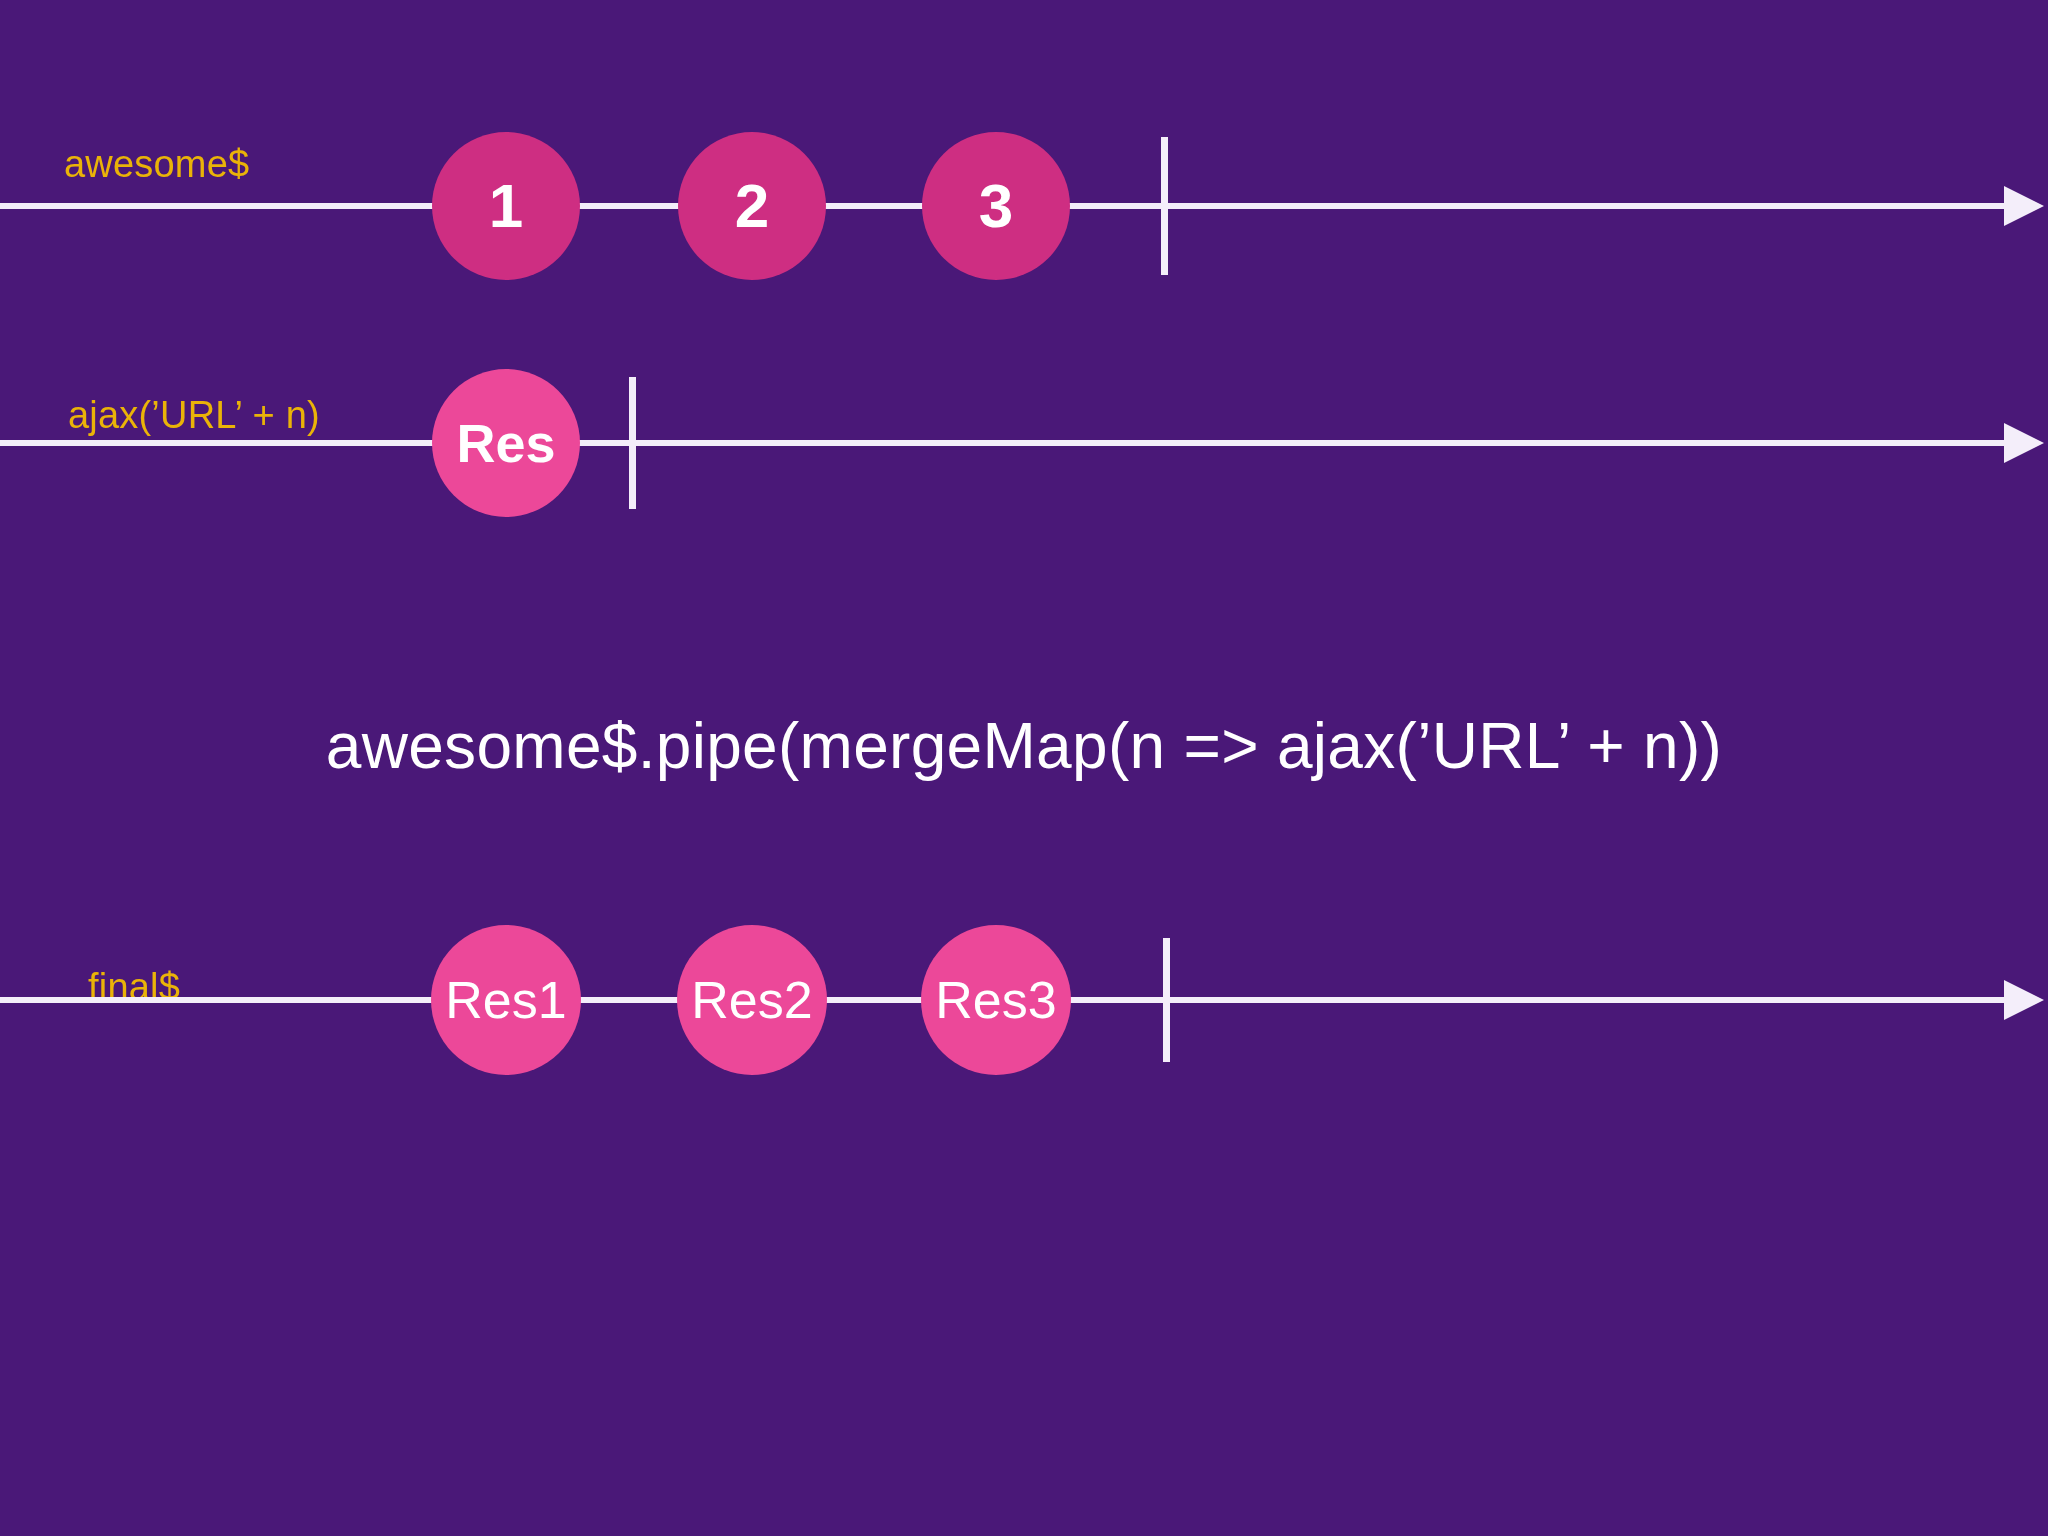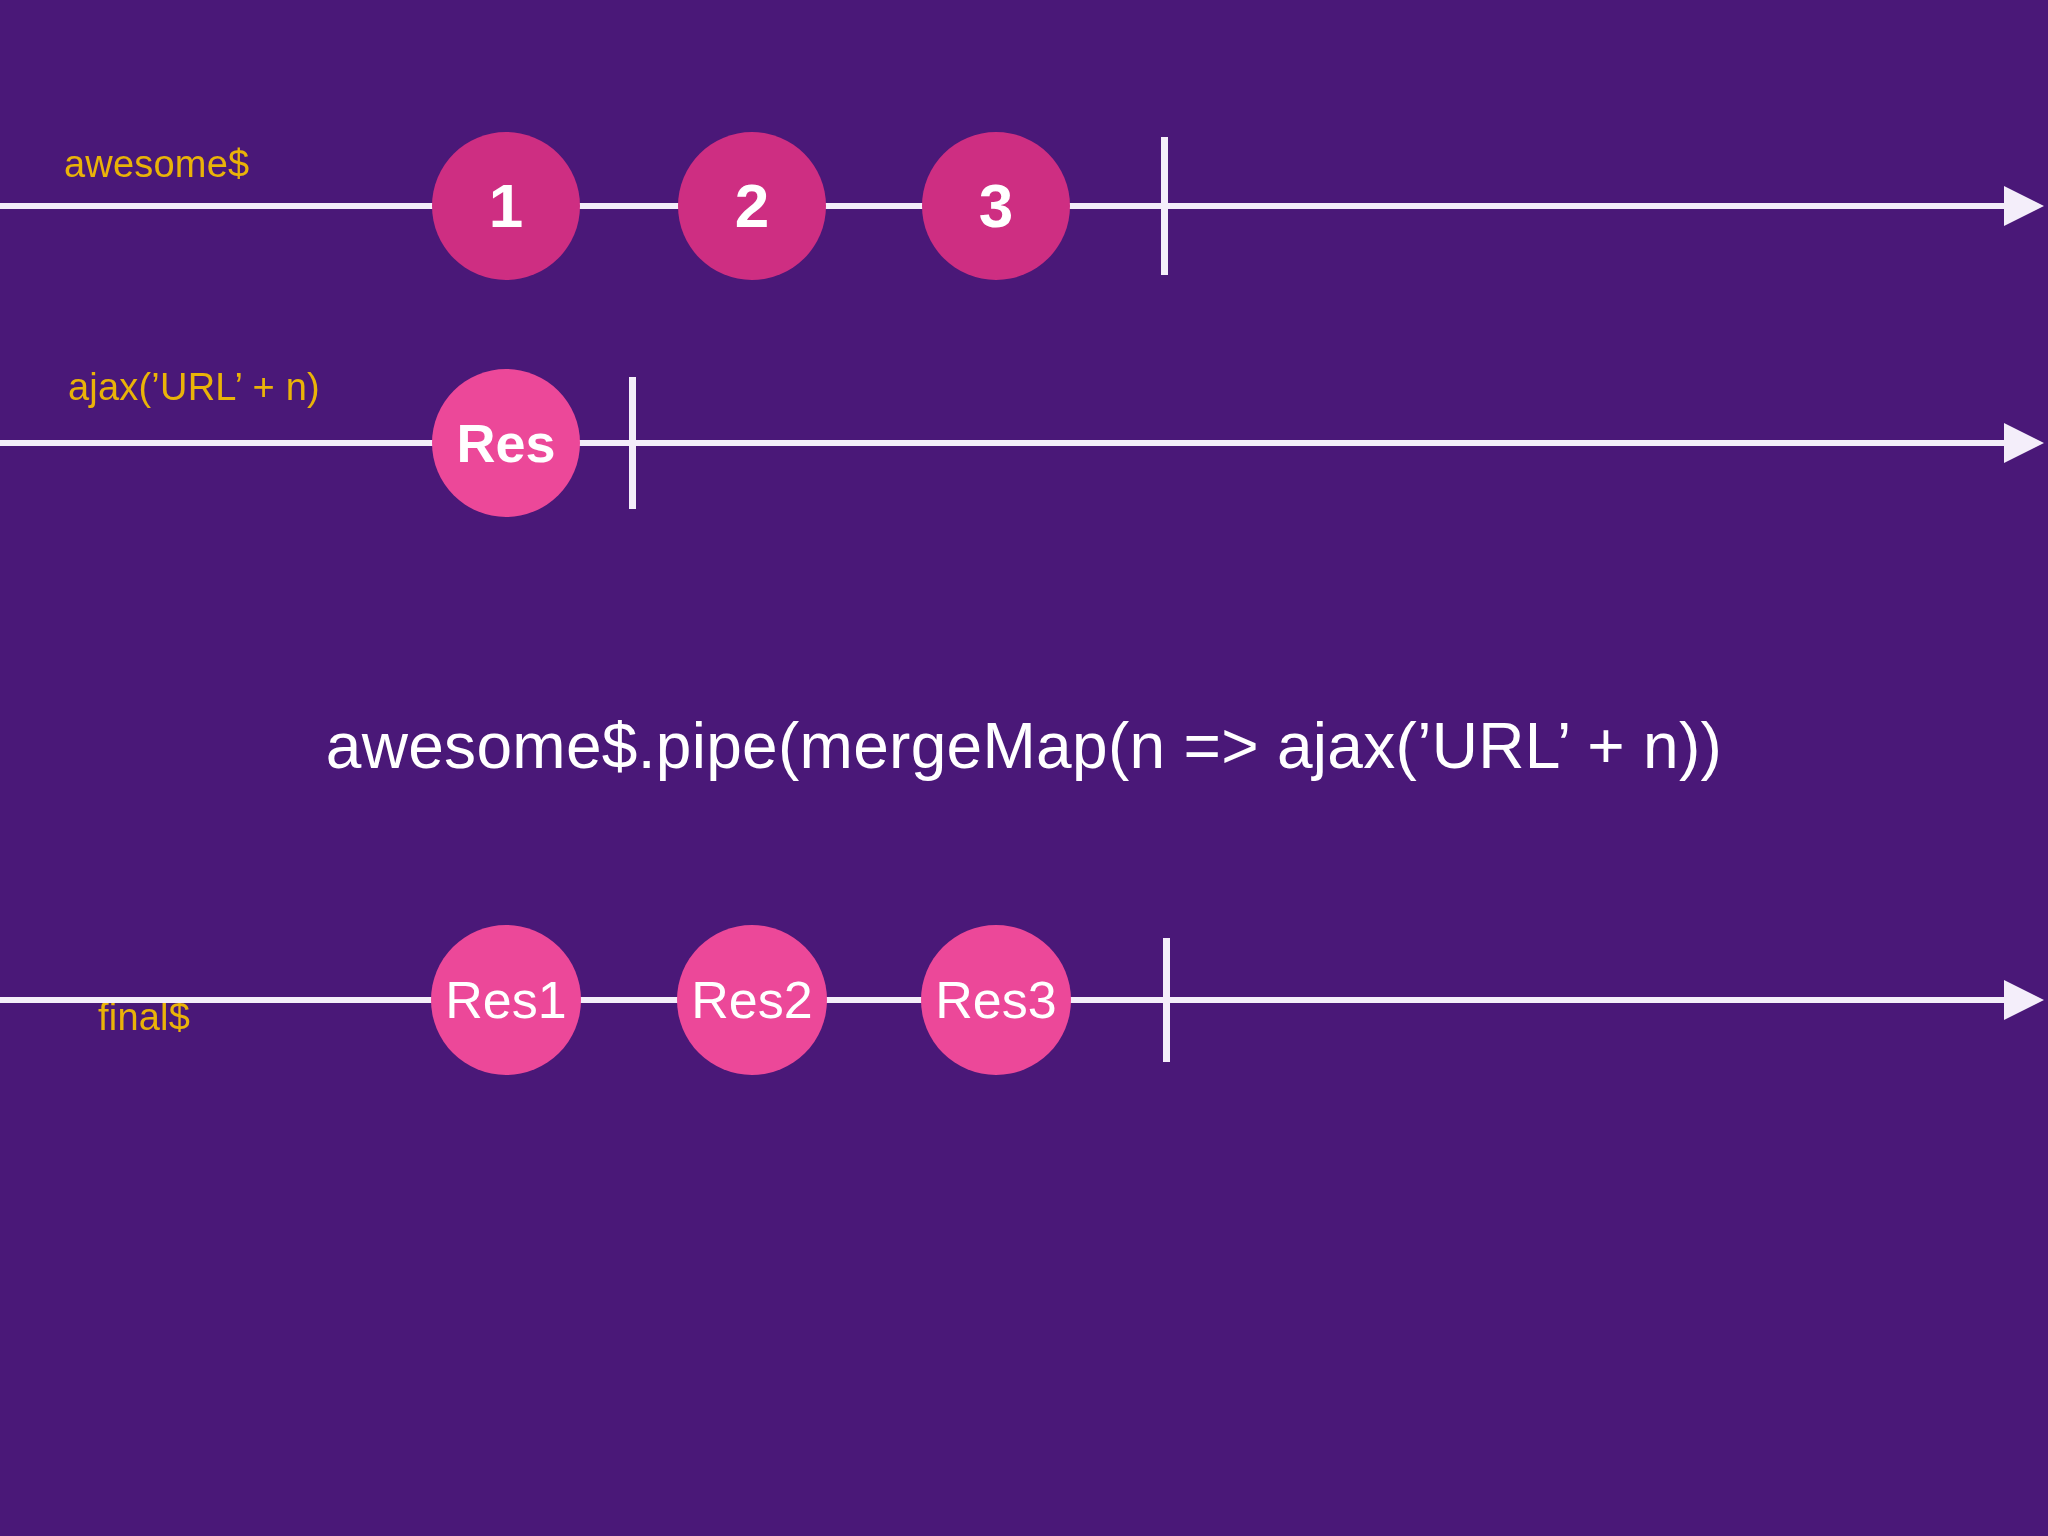--- a/index.html
+++ b/index.html
@@ -117,34 +117,34 @@
     <div class="axis-line"></div>
     <div class="axis-arrow"></div>
 
     <div class="marble pink size-sm num-text" style="left:432px;">1</div>
     <div class="marble pink size-sm num-text" style="left:678px;">2</div>
     <div class="marble pink size-sm num-text" style="left:922px;">3</div>
 
     <div class="complete-tick" style="left:1161px; height:138px; top:-69px;"></div>
   </div>
 
-  <div class="stream-label" style="left:68px; top:368px;">ajax(’URL’ + n)</div>
+  <div class="stream-label" style="left:68px; top:396px;">ajax(’URL’ + n)</div>
 
   <div class="timeline" style="top:443px;">
     <div class="axis-line"></div>
     <div class="axis-arrow"></div>
 
     <div class="marble blue size-sm res-text" style="left:432px;">Res</div>
 
     <div class="complete-tick" style="left:629px; height:132px; top:-66px;"></div>
   </div>
 
   <div class="code-expression" style="top:714px;">awesome$.pipe(mergeMap(n =&gt; ajax(’URL’ + n))</div>
 
-  <div class="stream-label" style="left:88px; top:998px;margin-left:10px;">final$</div>
+  <div class="stream-label" style="left:88px; top:968px;">final$</div>
 
   <div class="timeline" style="top:1000px;">
     <div class="axis-line"></div>
     <div class="axis-arrow"></div>
 
     <div class="marble blue size-lg resn-text" style="left:431px;">Res1</div>
     <div class="marble blue size-lg resn-text" style="left:677px;text-align:right;">Res2</div>
     <div class="marble blue size-lg resn-text" style="left:921px;">Res3</div>
 
     <div class="complete-tick" style="left:1163px; height:124px; top:-62px;"></div>

